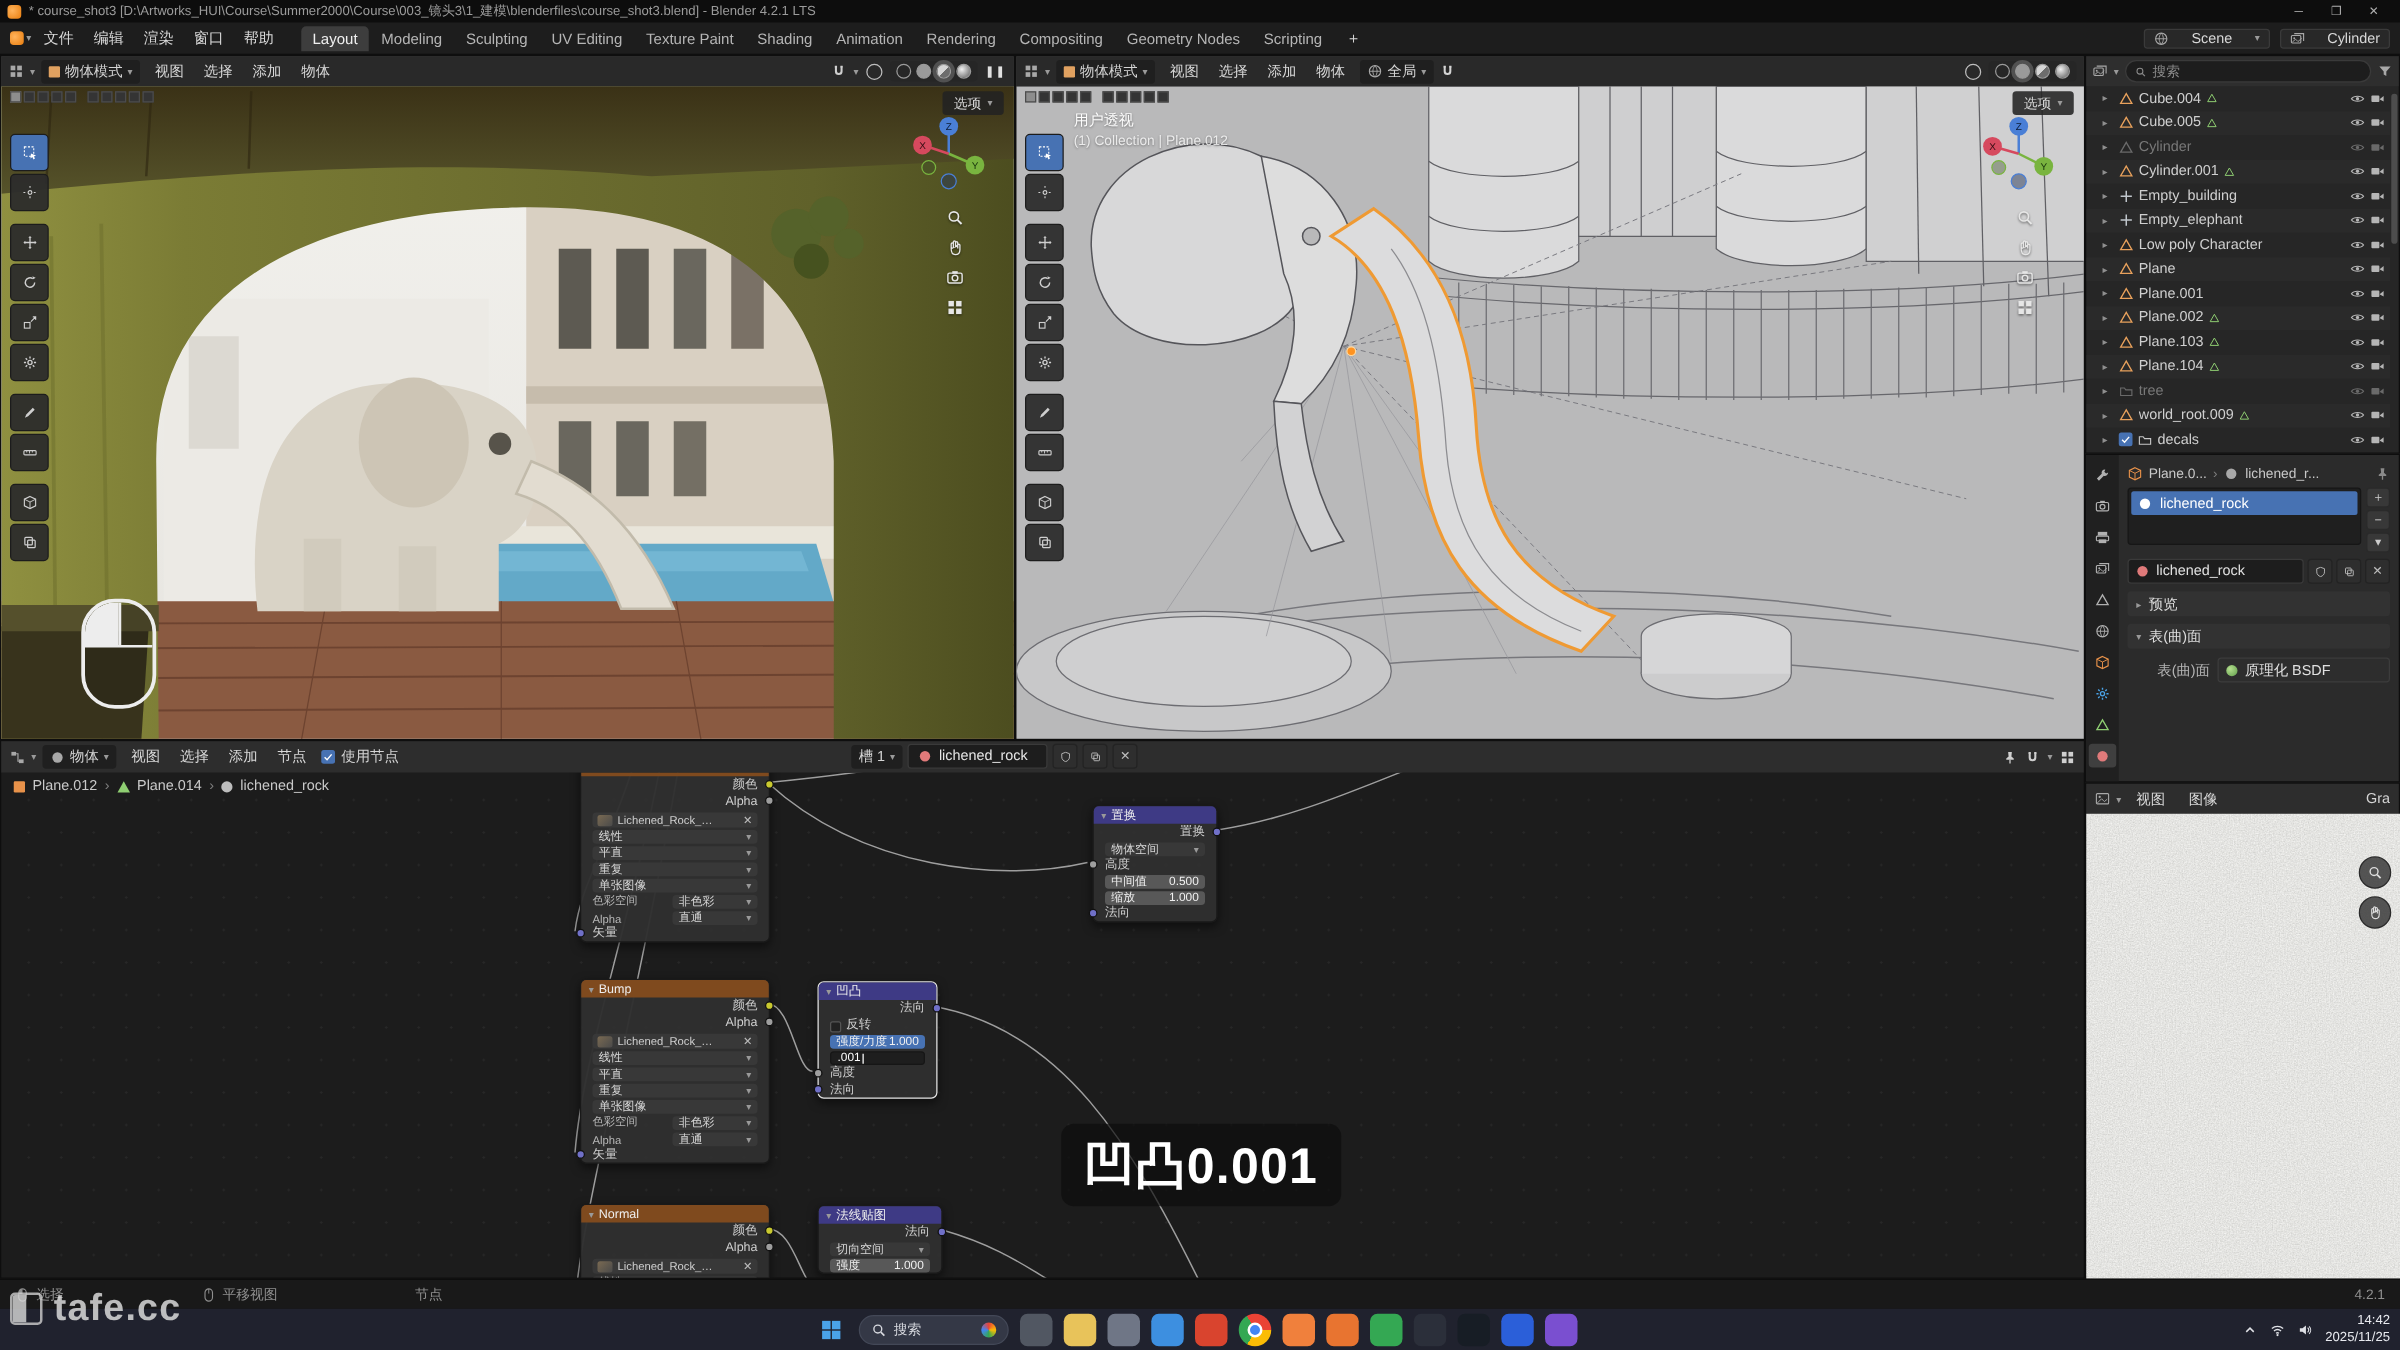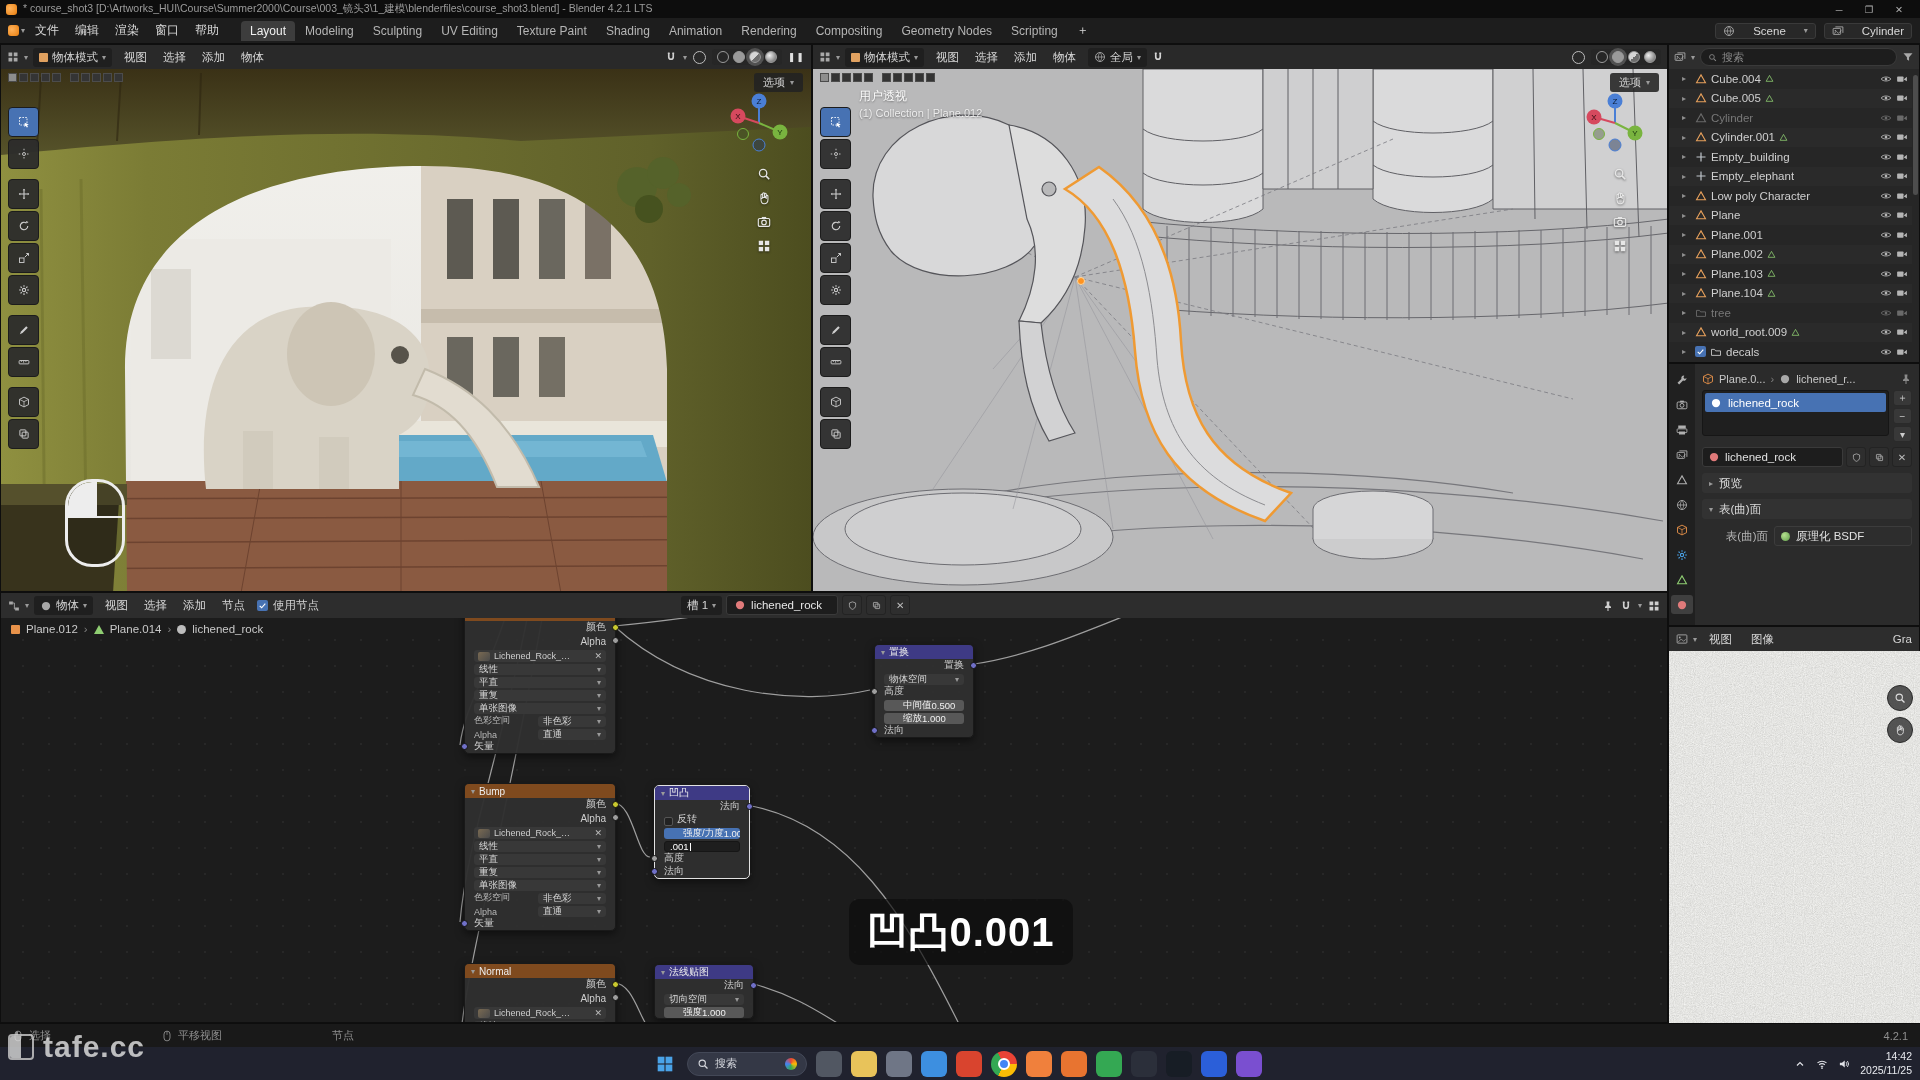--- a/index.html
+++ b/index.html
@@ -168,21 +168,21 @@
   .npill{flex:1;background:#383838;height:11px;border-radius:3px;display:flex;align-items:center;
     justify-content:space-between;padding:0 5px;font-size:9.5px;color:#d6d6d6;overflow:hidden;}
   .npill.sm{flex:none;width:58px;}
   .sl{font-size:9px;color:#b8b8b8;}
   .imgpill{flex:1;display:flex;gap:4px;background:#383838;border-radius:3px;height:12px;align-items:center;
     padding:0 4px;font-size:9px;overflow:hidden;}
   .thumb{width:12px;height:9px;background:linear-gradient(135deg,#7a6a52,#4a4a4a);border-radius:2px;flex:none;}
   .inm{flex:1;overflow:hidden;white-space:nowrap;text-overflow:ellipsis;}
   .mini{color:#bbb;font-size:9px;flex:none;}
   .nslider{flex:1;background:#585858;height:11px;border-radius:3px;display:flex;justify-content:space-between;
-    align-items:center;padding:0 19px;font-size:9.5px;color:#f0f0f0;overflow:hidden;}
+    align-items:center;padding:0 5px;font-size:9.5px;color:#f0f0f0;overflow:hidden;}
   .nslider.blue{background:#4772b3;}
   .nedit{flex:1;background:#1e1e1e;height:11px;border-radius:3px;display:flex;align-items:center;padding:0 5px;
     font-size:9.5px;color:#fff;border:1px solid #161616;box-sizing:border-box;}
   .tcaret{width:1px;height:8px;background:#fff;margin-left:1px;}
   .ncheck{width:9px;height:9px;background:#222;border:1px solid #555;border-radius:2px;box-sizing:border-box;}
 
   
   #caption{position:absolute;left:849px;top:899px;width:224px;height:66px;background:rgba(12,12,12,.68);
     border-radius:10px;display:flex;align-items:center;justify-content:center;font-size:40px;font-weight:bold;
     color:#fff;z-index:70;letter-spacing:1px;}

